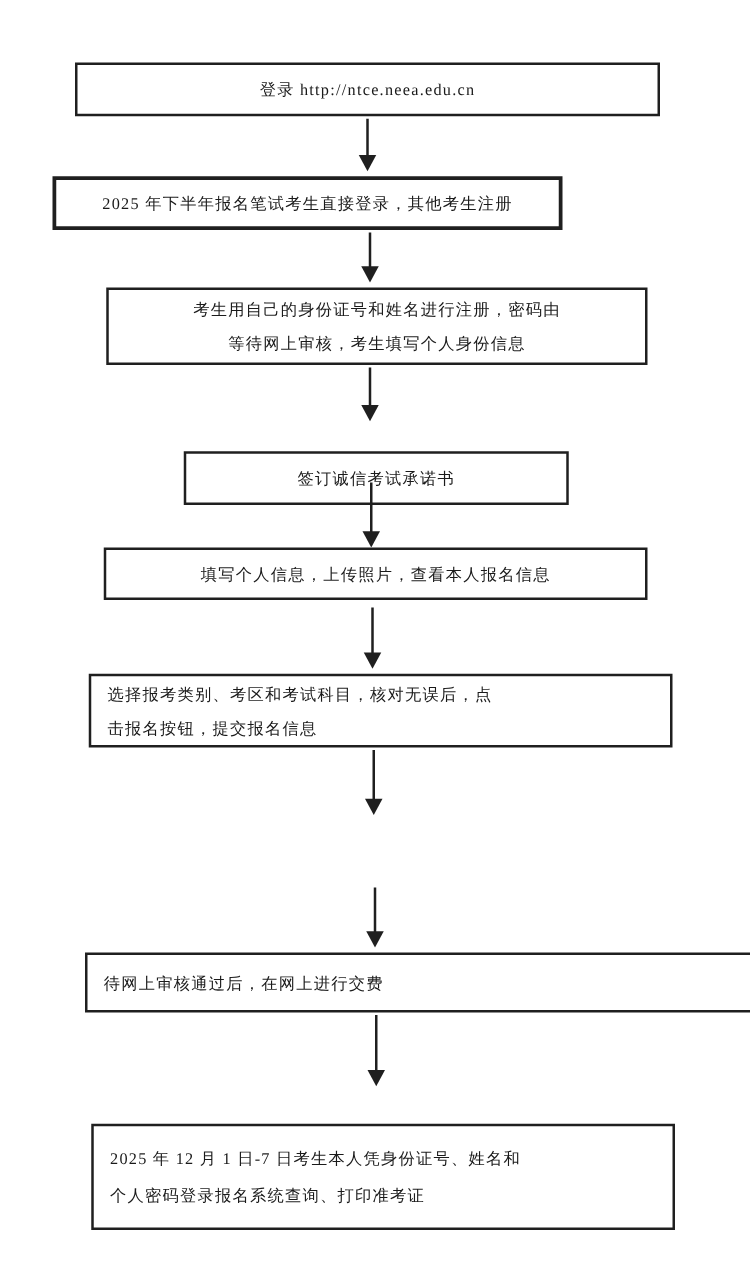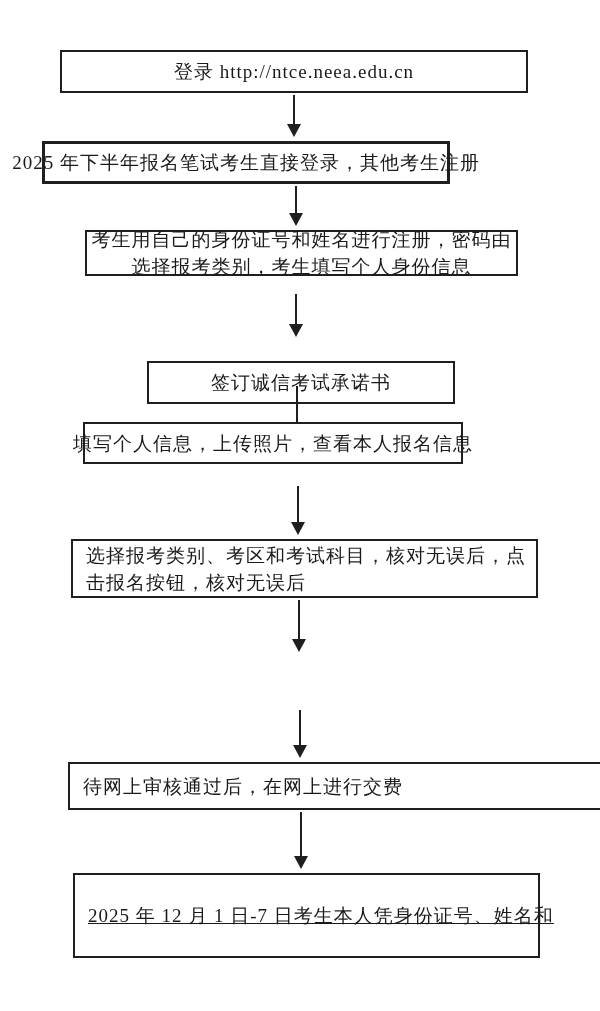--- a/index.html
+++ b/index.html
@@ -17,21 +17,21 @@
     overflow: hidden;
   }
   .flow-box {
     position: absolute;
     box-sizing: border-box;
     border: 2px solid var(--line, #1f1f1f);
     background: #ffffff;
     display: flex;
     flex-direction: column;
     justify-content: center;
-    font-size: 19px;
+    font-size: 13px;
     line-height: 27px;
     letter-spacing: 1px;
   }
   .flow-box .line {
     white-space: nowrap;
   }
   .flow-box.align-center {
     align-items: center;
     text-align: center;
   }
@@ -80,51 +80,51 @@
 
   <div class="flow-box align-center" style="left:42px; top:141px; width:408px; height:43px; border-width:3px;">
     <div class="line">2025 年下半年报名笔试考生直接登录，其他考生注册</div>
   </div>
 
   <div class="flow-arrow" style="left:289px; top:186px; height:40px;">
     <div class="shaft"></div>
     <div class="head"></div>
   </div>
 
-  <div class="flow-box align-center" style="left:85px; top:230px; width:433px; height:46px;">
+  <div class="flow-box align-center" style="left:85px; top:230px; width:433px; height:62px;">
     <div class="line">考生用自己的身份证号和姓名进行注册，密码由</div>
-    <div class="line">选择报考类别，考生填写个人身份信息</div>
+    <div class="line">等待网上审核，考生填写个人身份信息</div>
   </div>
 
   <div class="flow-arrow" style="left:289px; top:294px; height:43px;">
     <div class="shaft"></div>
     <div class="head"></div>
   </div>
 
   <div class="flow-box align-center" style="left:147px; top:361px; width:308px; height:43px;">
     <div class="line">签订诚信考试承诺书</div>
   </div>
 
   <div class="flow-arrow" style="left:290px; top:386px; height:52px;">
     <div class="shaft"></div>
     <div class="head"></div>
   </div>
 
-  <div class="flow-box align-center" style="left:83px; top:422px; width:380px; height:42px;justify-content:center;">
+  <div class="flow-box align-center" style="left:83px; top:438px; width:435px; height:42px;justify-content:center;">
     <div class="line">填写个人信息，上传照片，查看本人报名信息</div>
   </div>
 
   <div class="flow-arrow" style="left:291px; top:486px; height:49px;">
     <div class="shaft"></div>
     <div class="head"></div>
   </div>
 
   <div class="flow-box align-left" style="left:71px; top:539px; width:467px; height:59px;">
     <div class="line">选择报考类别、考区和考试科目，核对无误后，点</div>
-    <div class="line">击报名按钮，核对无误后</div>
+    <div class="line">击报名按钮，提交报名信息</div>
   </div>
 
   <div class="flow-arrow" style="left:292px; top:600px; height:52px;">
     <div class="shaft"></div>
     <div class="head"></div>
   </div>
 
 
   <div class="flow-arrow" style="left:293px; top:710px; height:48px;">
     <div class="shaft"></div>
@@ -133,17 +133,18 @@
 
   <div class="flow-box align-left" style="left:68px; top:762px; width:549px; height:48px;">
     <div class="line">待网上审核通过后，在网上进行交费</div>
   </div>
 
   <div class="flow-arrow" style="left:294px; top:812px; height:57px;">
     <div class="shaft"></div>
     <div class="head"></div>
   </div>
 
-  <div class="flow-box align-left" style="left:73px; top:873px; width:467px; height:85px; line-height:30px;text-decoration:underline;">
+  <div class="flow-box align-left" style="left:73px; top:899px; width:467px; height:85px; line-height:30px;">
     <div class="line">2025 年 12 月 1 日-7 日考生本人凭身份证号、姓名和</div>
+    <div class="line">个人密码登录报名系统查询、打印准考证</div>
   </div>
 
 </div>
 
 </body></html>

